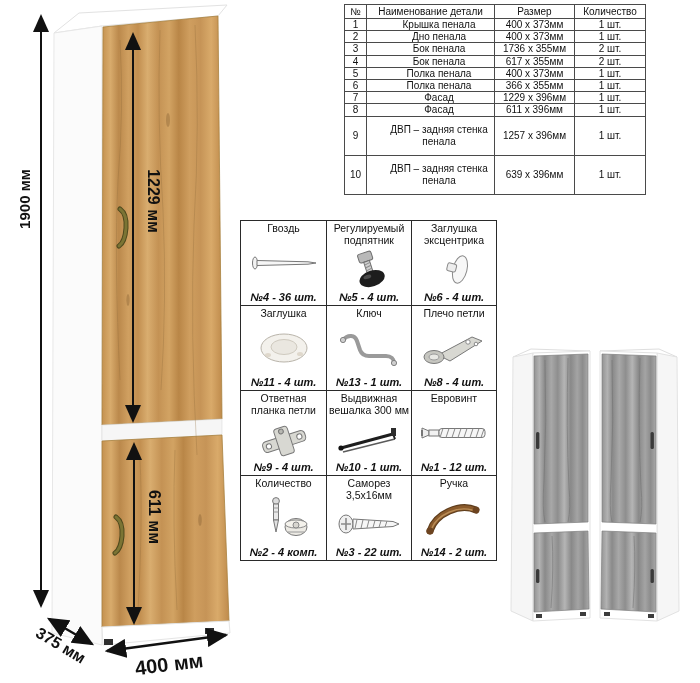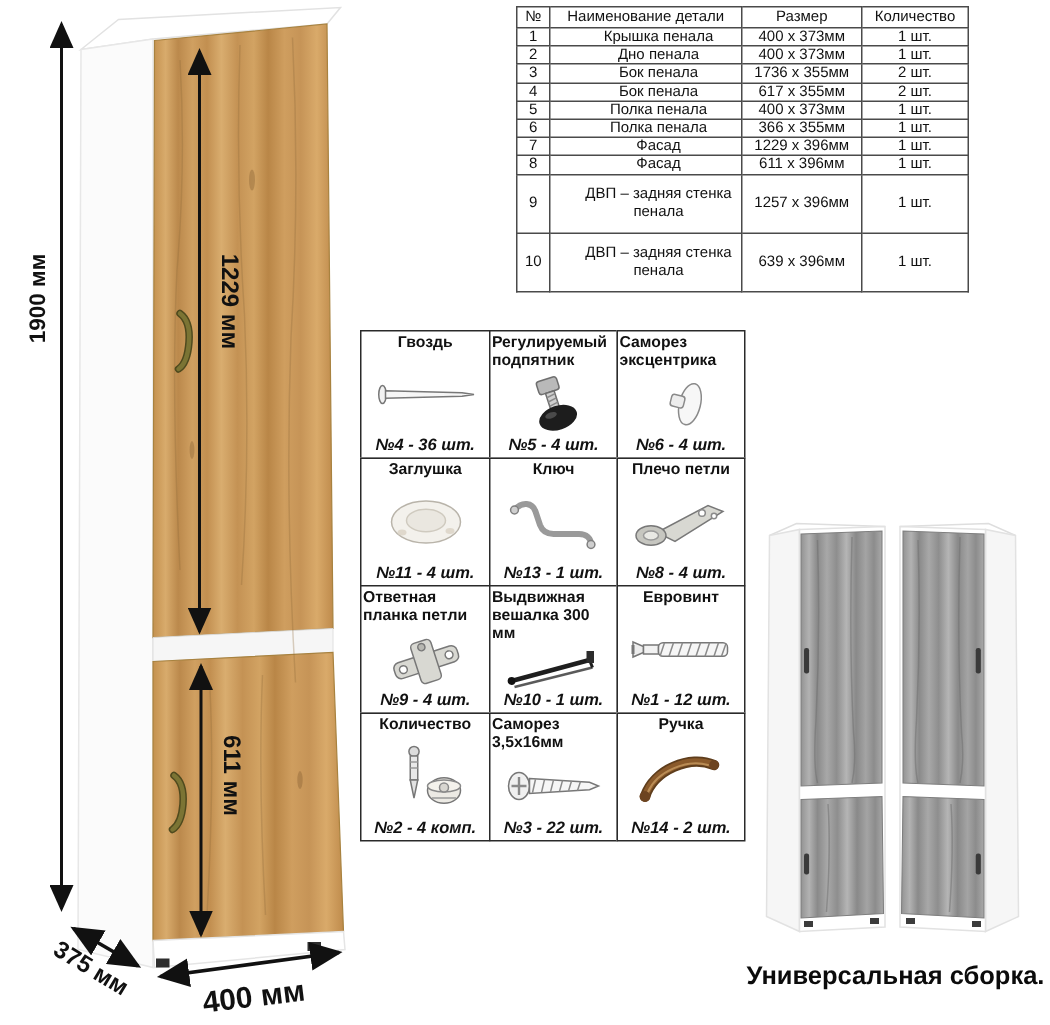--- a/index.html
+++ b/index.html
@@ -16,21 +16,21 @@
   .parts-table tr.r2{height:39px;}
   .parts-table .name{text-align:center;padding-left:20px;}
 
   
   .hw-grid{position:absolute;left:241px;top:221px;width:256px;display:grid;
            grid-template-columns:86px 85px 85px;grid-auto-rows:85px;}
   .hw-cell{border:1px solid #2a2a2a;margin-left:-1px;margin-top:-1px;background:#fff;
            display:flex;flex-direction:column;align-items:center;padding:2px 1px 1px 1px;
            box-sizing:border-box;}
   .hw-cell.empty{border:none;background:transparent;}
-  .hw-title{font-weight:bold;font-size:10.5px;line-height:1.12;text-align:left;}
+  .hw-title{font-weight:normal;font-size:10.5px;line-height:1.12;text-align:center;}
   .hw-icon{flex:1;display:flex;align-items:center;justify-content:center;overflow:hidden;}
   .hw-count{font-weight:bold;font-size:11px;padding-bottom:1px;white-space:nowrap;font-style:italic;}
 
   
   .caption{position:absolute;left:494px;top:641px;width:206px;text-align:center;
            font-weight:bold;font-size:17px;color:#0b0b0b;}
 
   svg{display:block;}
   .svg-abs{position:absolute;}
 </style>
@@ -216,21 +216,21 @@
             <line x1="35" y1="21" x2="41" y2="20" stroke="#8a8a8a"></line>
             <ellipse cx="38" cy="30" rx="13" ry="8" fill="#1d1d1d"></ellipse>
             <ellipse cx="34" cy="27" rx="4" ry="2" fill="#4a4a4a"></ellipse>
           </g>
         </svg>
       </div>
       <div class="hw-count">№5 - 4 шт.</div>
     </div>
 
     <div class="hw-cell">
-      <div class="hw-title">Саморез эксцентрика</div>
+      <div class="hw-title">Заглушка эксцентрика</div>
       <div class="hw-icon">
         <svg width="76" height="36" viewBox="0 0 76 36">
           <g transform="rotate(14 42 18)">
             <ellipse cx="44" cy="18" rx="7" ry="14" fill="#f7f7f7" stroke="#8a8a8a"></ellipse>
             <rect x="31" y="14" width="9" height="8" rx="2" fill="#ededed" stroke="#8a8a8a"></rect>
           </g>
         </svg>
       </div>
       <div class="hw-count">№6 - 4 шт.</div>
     </div>
@@ -428,15 +428,14 @@
         <path d="M640,358 q-2,70 1,130 q2,20 -1,34" fill="none"></path>
         <path d="M634,536 q2,30 -1,72" fill="none"></path>
       </g>
       <rect x="650.5" y="432" width="3.4" height="17" rx="1.5" fill="#3a3a3a"></rect>
       <rect x="650.5" y="569" width="3.4" height="14" rx="1.5" fill="#3a3a3a"></rect>
       <rect x="648" y="614" width="6" height="4" fill="#3c3c3c"></rect>
       <rect x="604" y="612" width="6" height="4" fill="#3c3c3c"></rect>
     </g>
   </svg>
 
-  <div class="caption">Универсальная сборка.</div>
 
 </div>
 
 </body></html>

